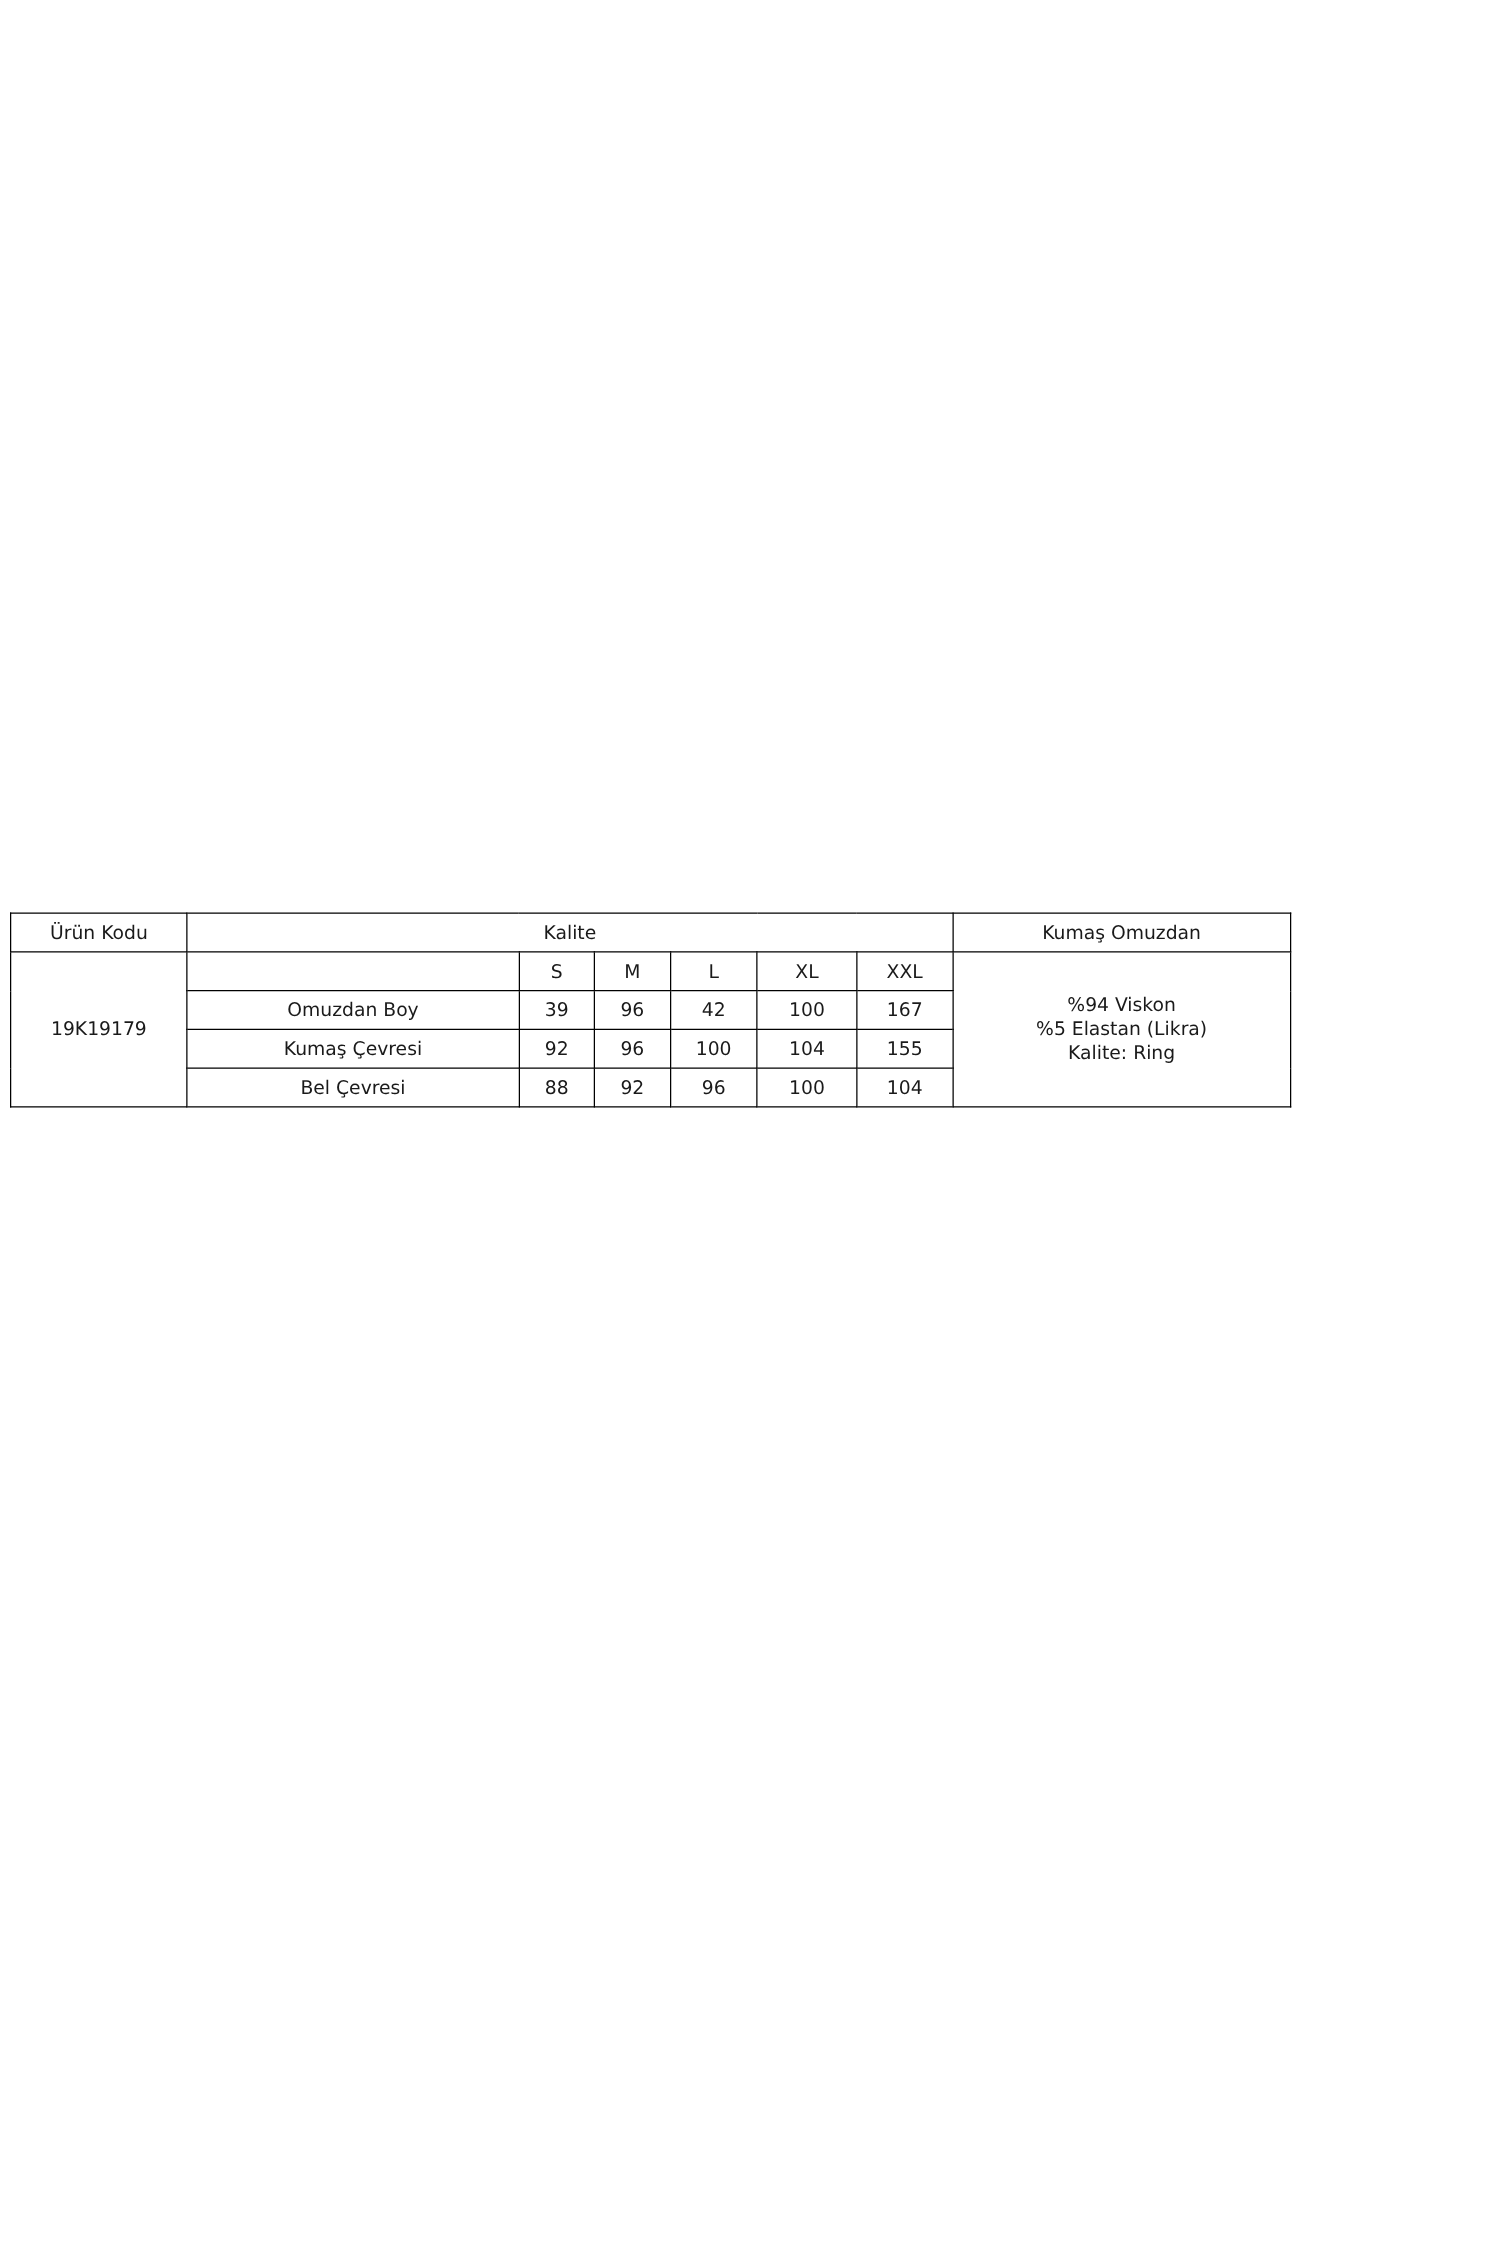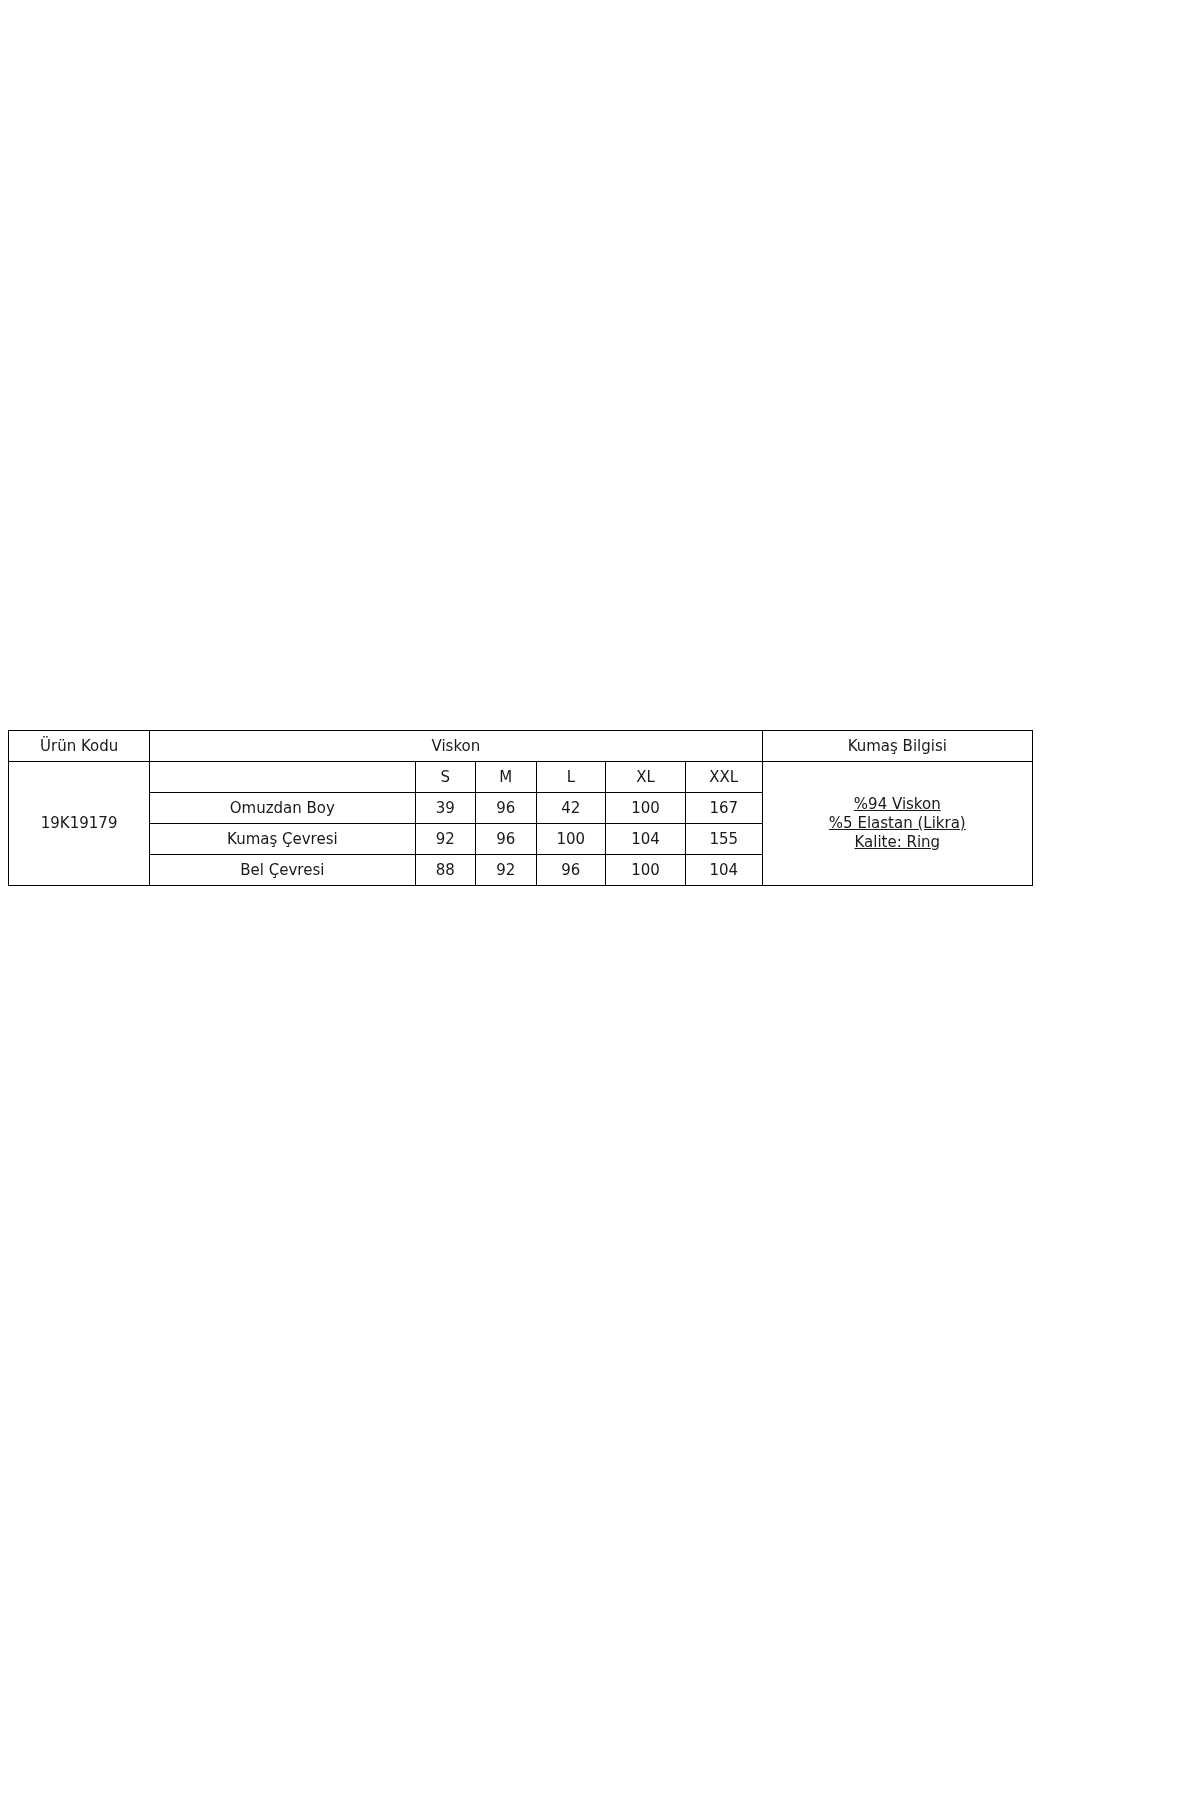--- a/index.html
+++ b/index.html
@@ -70,21 +70,20 @@
   td.blank-cell {
     border: 1px solid #000000;
   }
   td.measure-label {
     font-size: 15px;
   }
   td.fabric-cell {
     font-size: 15px;
     line-height: 1.55;
     padding: 4px 6px;
-    text-decoration: underline;
   }
   td.fabric-cell .line {
     display: block;
   }
 </style>
 </head>
 <body>
 
 <div class="sheet">
 
@@ -96,22 +95,22 @@
         <col class="col-s">
         <col class="col-m">
         <col class="col-l">
         <col class="col-xl">
         <col class="col-xxl">
         <col class="col-fabric">
       </colgroup>
       <tbody>
         <tr>
           <td class="product-header">Ürün Kodu</td>
-          <td class="product-header" colspan="6">Viskon</td>
-          <td class="fabric-header">Kumaş Bilgisi</td>
+          <td class="product-header" colspan="6">Kalite</td>
+          <td class="fabric-header">Kumaş Omuzdan</td>
         </tr>
 
         <tr>
           <td class="code-cell" rowspan="4">19K19179</td>
           <td class="blank-cell"></td>
           <td class="size-letter">S</td>
           <td class="size-letter">M</td>
           <td class="size-letter">L</td>
           <td class="size-letter">XL</td>
           <td class="size-letter">XXL</td>

